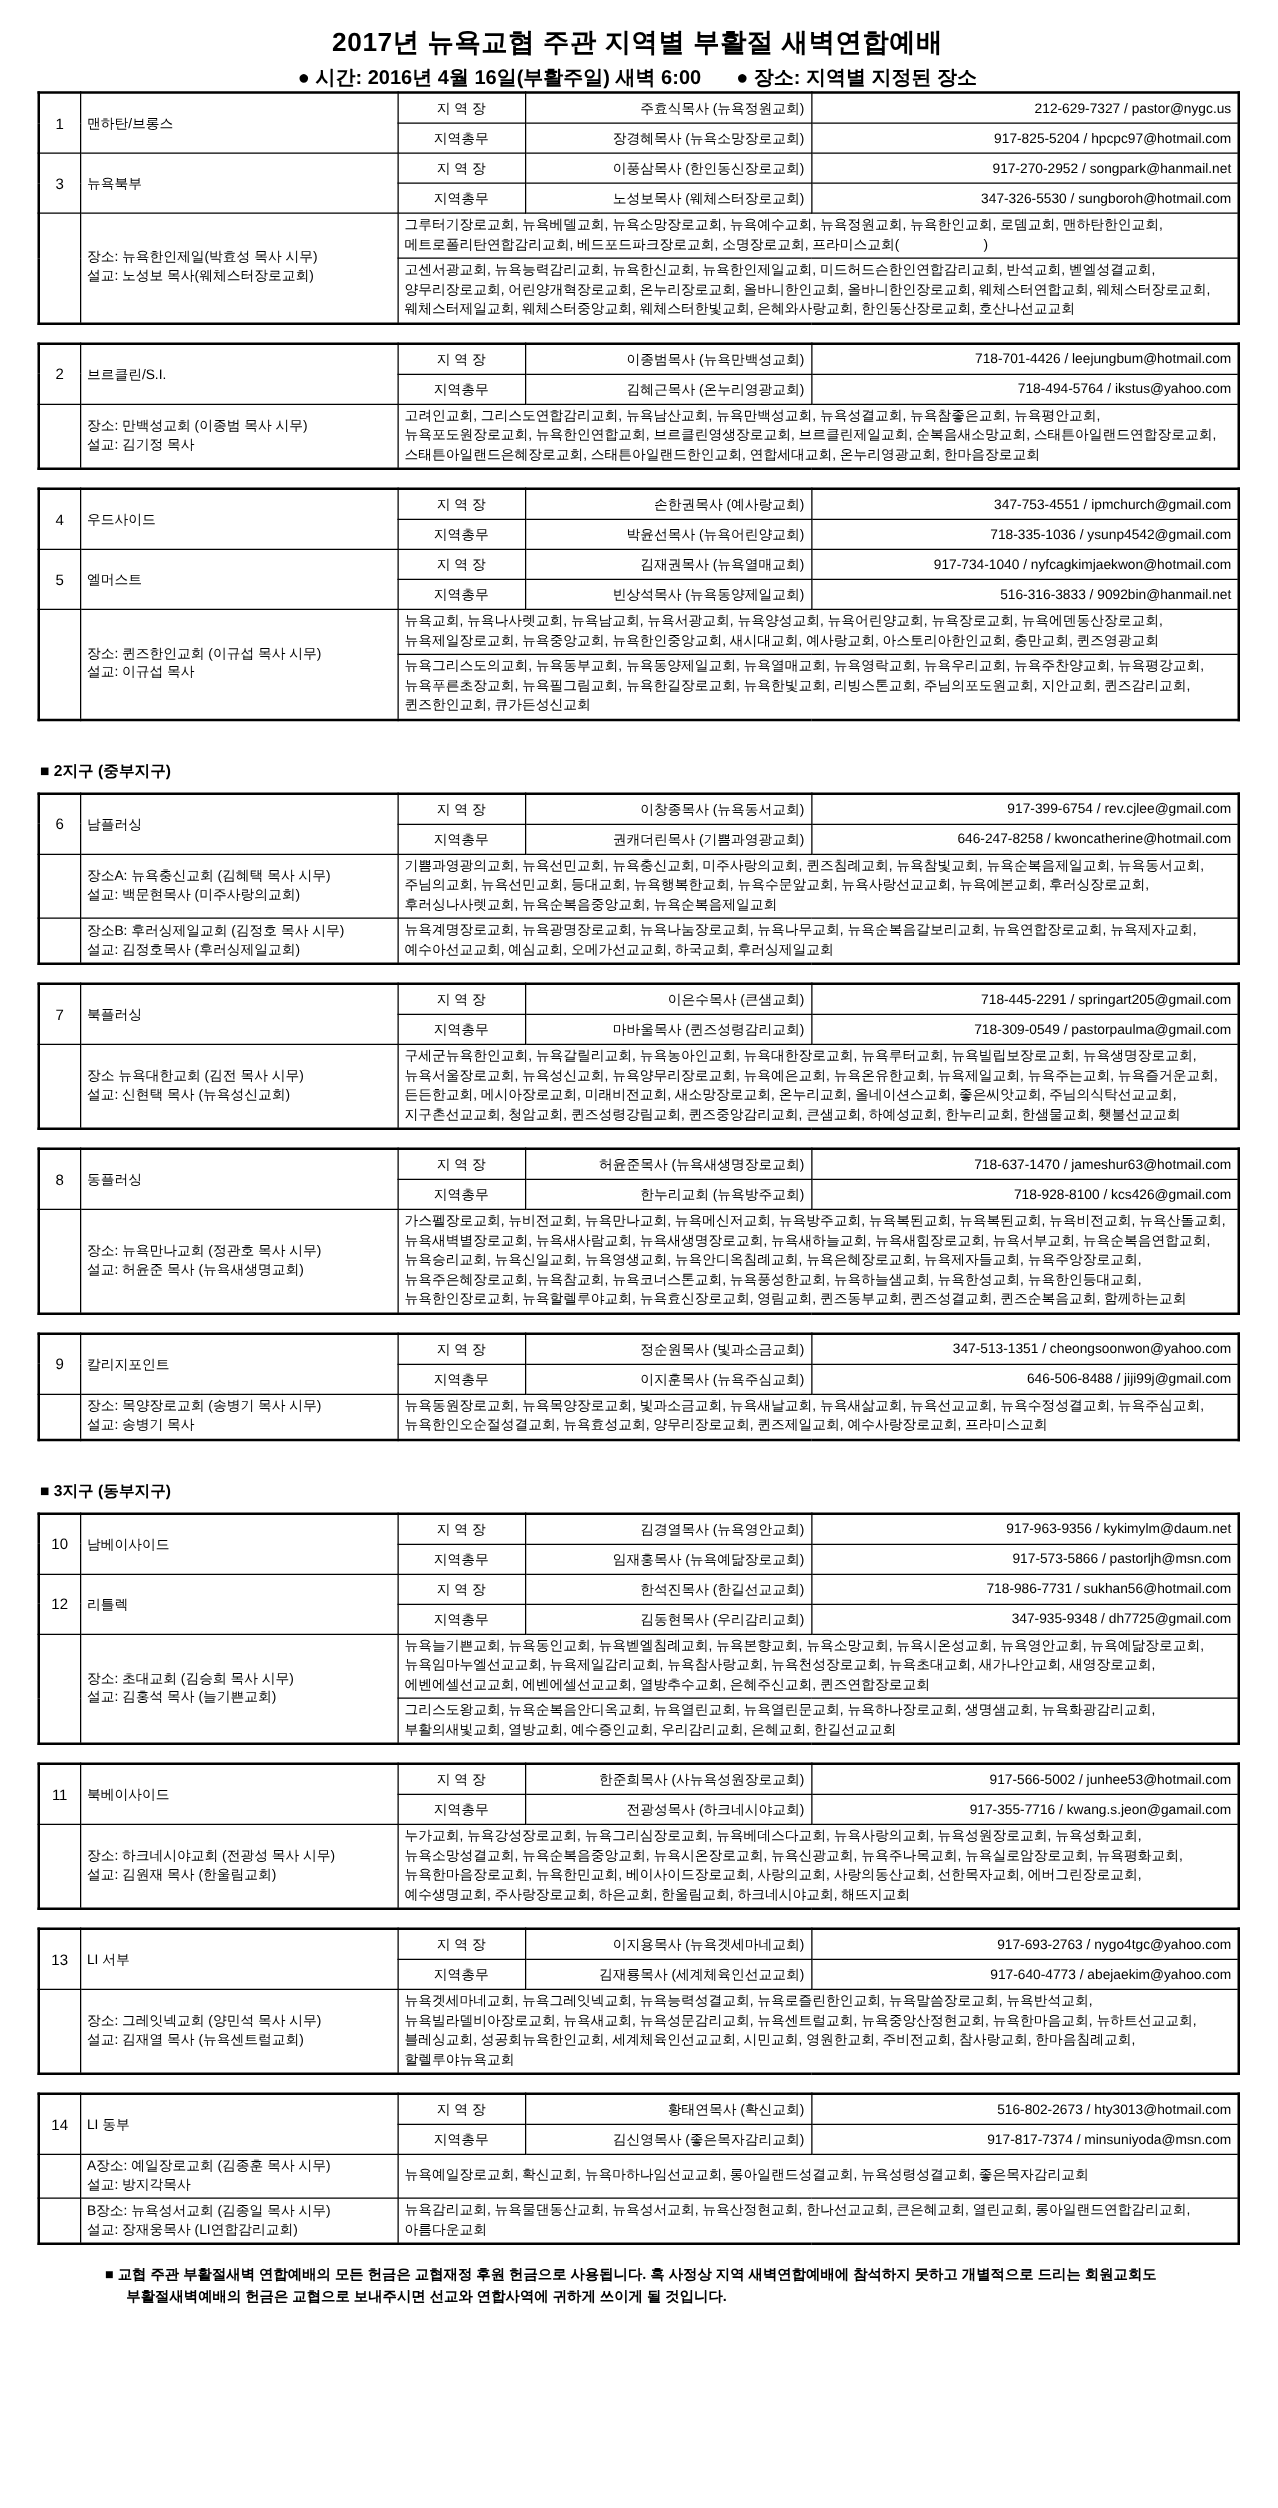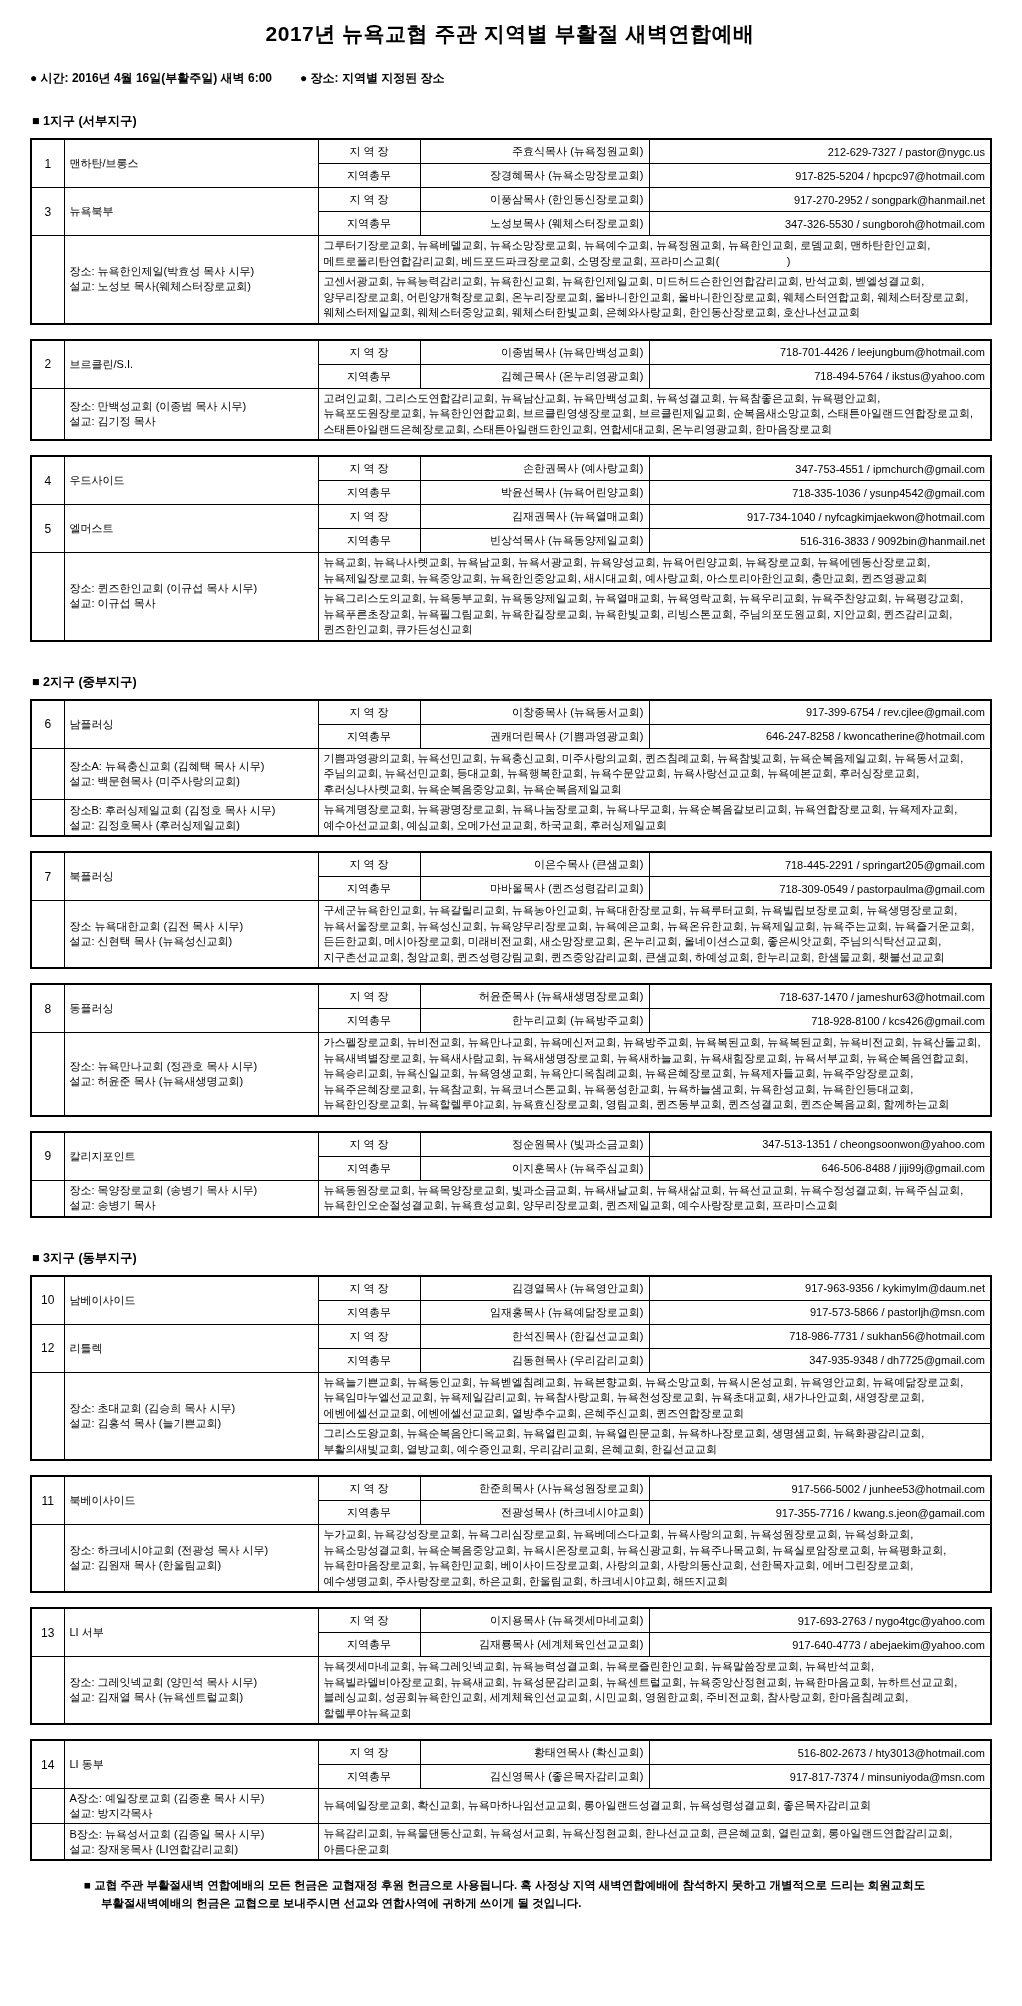--- a/index.html
+++ b/index.html
@@ -3,21 +3,21 @@
 <meta charset="utf-8">
 <style>
   html,body { margin:0; padding:0; }
   body {
     width:1022px; height:2006px; background:#ffffff; color:#000;
     font-family:"Liberation Sans","DejaVu Sans",sans-serif;
     overflow:hidden;
   }
   .page { padding:20px 32px 0 30px; }
   .title { text-align:center; font-size:21px; font-weight:bold; letter-spacing:0.5px; }
-  .subtitle { font-size:12px; font-weight:bold; margin-top:22px; }
+  .subtitle { text-align:center; font-size:16px; font-weight:bold; margin-top:4px; }
   .subtitle .gap { display:inline-block; width:28px; }
   .section-heading { font-weight:bold; font-size:12.5px; margin:32px 0 8px 2px; }
   #doc-body .section-heading:first-child { margin-top:26px; }
   table.grp {
     border-collapse:collapse; table-layout:fixed; width:960px;
     margin:0 0 14px 0; border:2px solid #000; font-size:11px;
   }
   table.grp td { border:1px solid #000; padding:2px 5px; vertical-align:middle; word-break:keep-all; }
   table.grp tr.hdr td { height:19px; }
   td.num { text-align:center; font-size:12px; padding:2px 1px; }
@@ -34,21 +34,20 @@
 </style>
 </head>
 <body>
 
 <div class="page">
   <div class="title">2017년 뉴욕교협 주관 지역별 부활절 새벽연합예배</div>
   <div class="subtitle">
     <span>● 시간: 2016년 4월 16일(부활주일) 새벽 6:00</span><span class="gap"></span><span>● 장소: 지역별 지정된 장소</span>
   </div>
   <div id="doc-body">
-      <div class="section-heading">■ 1지구 (서부지구)</div>
       <table class="grp">
         <colgroup>
           <col style="width: 33px;">
           <col style="width: 254px;">
           <col style="width: 102px;">
           <col style="width: 229px;">
           <col style="width: 342px;">
         </colgroup>
         <tbody>
           <tr class="hdr">

